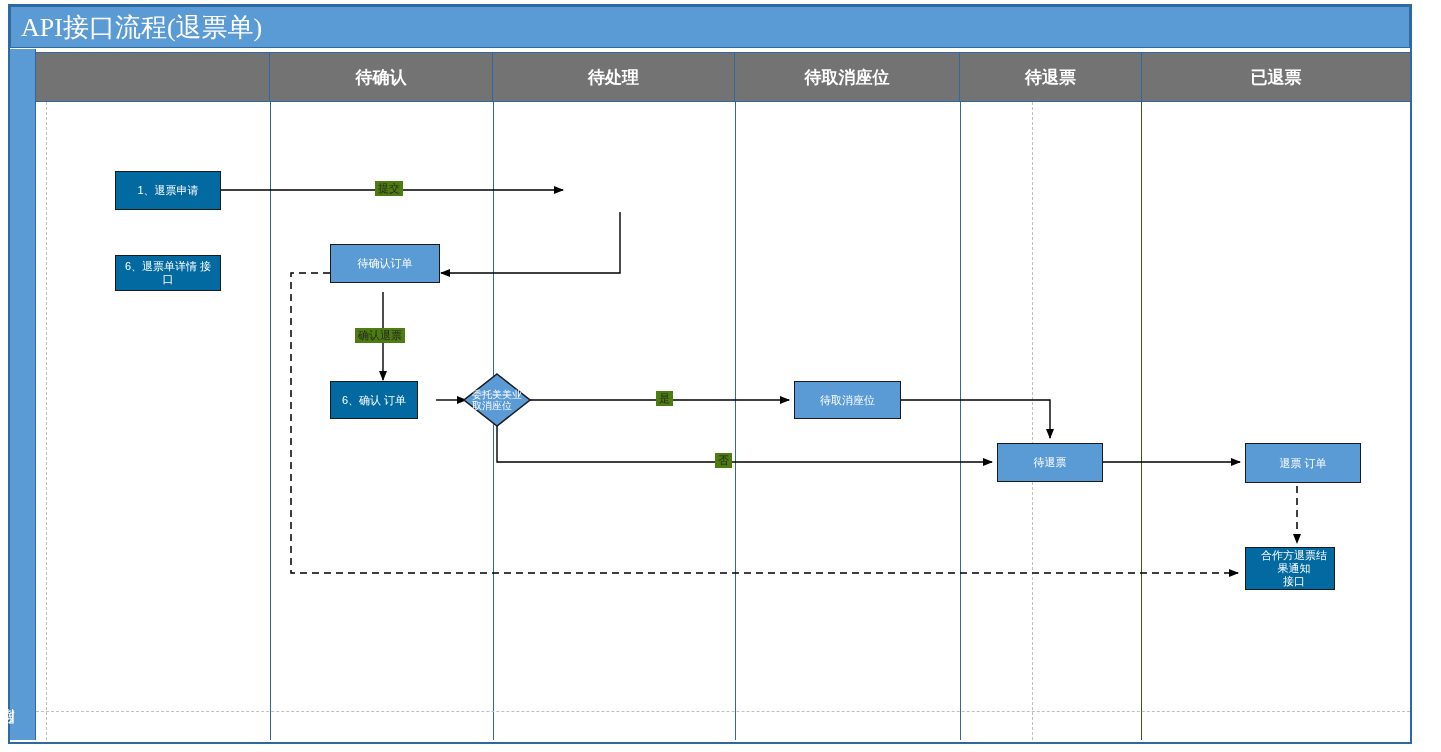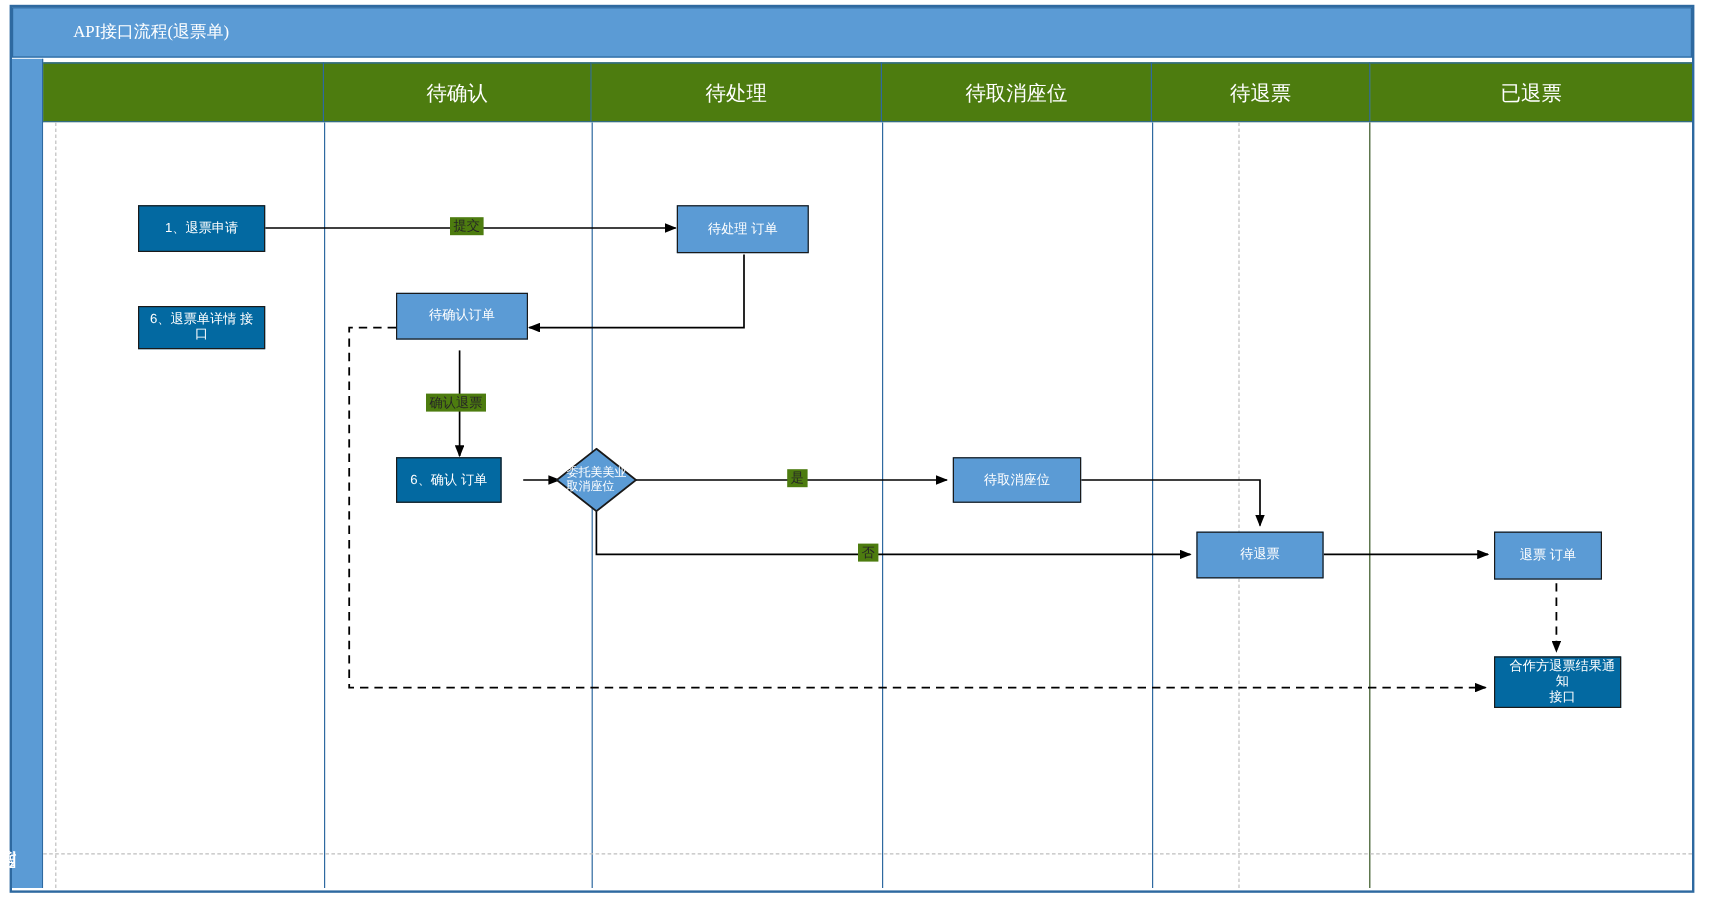--- a/index.html
+++ b/index.html
@@ -30,26 +30,25 @@
     position: absolute;
     left: 10px; top: 6px;
     width: 1400px; height: 42px;
     background: #5B9BD5;
     border: 1px solid #2e69a0;
     display: flex;
     align-items: center;
   }
   .title-text {
     color: #ffffff;
-    font-size: 14px;
+    font-size: 26px;
     font-family: "Liberation Serif", "DejaVu Serif", serif;
     padding-left: 10px;
     letter-spacing: 0px;
     white-space: nowrap;
-    margin-left: 40px;
   }
 
   
   .phase-band {
     position: absolute;
     left: 10px; top: 49px;
     width: 26px; height: 691px;
     background: #5B9BD5;
     border-right: 1px solid #2e69a0;
   }
@@ -71,31 +70,32 @@
 
   
   .header-band {
     position: absolute;
     left: 36px; top: 52px;
     width: 1374px; height: 50px;
     display: flex;
     background: #5B9BD5;
   }
   .lane-head {
-    background: #4d7c0f;
+    background: #737373;
     border-right: 1px solid #2e69a0;
     border-bottom: 1px solid #2e69a0;
     border-top: 1px solid #2e69a0;
     display: flex;
     align-items: center;
     justify-content: center;
     color: #ffffff;
     font-size: 17px;
     font-family: "Liberation Serif", "DejaVu Serif", serif;
     white-space: nowrap;
+    font-weight: bold;
   }
   .lane-head:last-child { border-right: none; }
 
   
   .lane-body {
     position: absolute;
     left: 36px; top: 102px;
     width: 1374px; height: 638px;
     background: #ffffff;
   }
@@ -255,36 +255,35 @@
 
   <div class="edge-label" style="left:375px; top:181px;">提交</div>
   <div class="edge-label" style="left:355px; top:328px;">确认退票</div>
   <div class="edge-label" style="left:656px; top:391px;">是</div>
   <div class="edge-label" style="left:715px; top:453px;">否</div>
 
   <div class="node green" style="left:115px; top:171px; width:106px; height:39px;">1、退票申请</div>
 
   <div class="node green" style="left:115px; top:255px; width:106px; height:36px;">6、退票单详情 接口</div>
 
-  <div class="node blue" style="left:564px; top:171px; width:110px; height:40px;">待处理 订单</div>
 
   <div class="node blue" style="left:330px; top:244px; width:110px; height:39px;">待确认订单</div>
 
   <div class="node green" style="left:330px; top:381px; width:88px; height:38px;">6、确认 订单</div>
 
   <div class="diamond-wrap" style="left:463px; top:373px; width:68px; height:54px;">
     <svg class="diamond-shape" viewBox="0 0 68 54" preserveAspectRatio="none">
       <polygon points="34,1 67,27 34,53 1,27" fill="#5B9BD5" stroke="#1a1a1a" stroke-width="1.5"></polygon>
     </svg>
     <span class="diamond-text">委托美美业
 取消座位</span>
   </div>
 
   <div class="node blue" style="left:794px; top:381px; width:107px; height:38px;">待取消座位</div>
 
   <div class="node blue" style="left:997px; top:443px; width:106px; height:39px;">待退票</div>
 
-  <div class="node blue" style="left:1245px; top:443px; width:90px; height:40px;">退票 订单</div>
-
-  <div class="node green" style="left:1245px; top:547px; width:106px; height:43px;padding-left:12px;">合作方退票结果通知
+  <div class="node blue" style="left:1245px; top:443px; width:116px; height:40px;">退票 订单</div>
+
+  <div class="node green" style="left:1245px; top:547px; width:90px; height:43px;padding-left:12px;">合作方退票结果通知
 接口</div>
 
 </div>
 
 </body></html>

